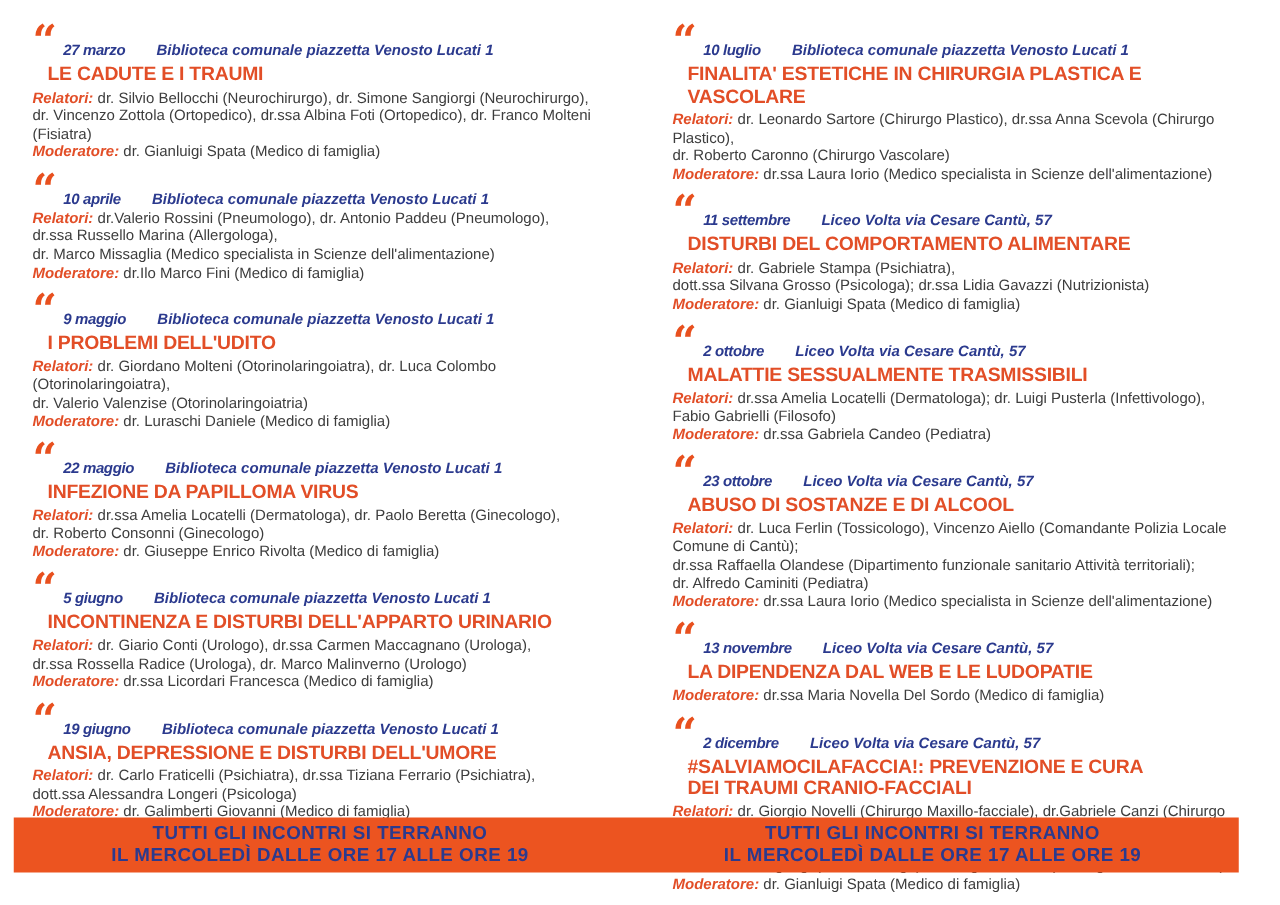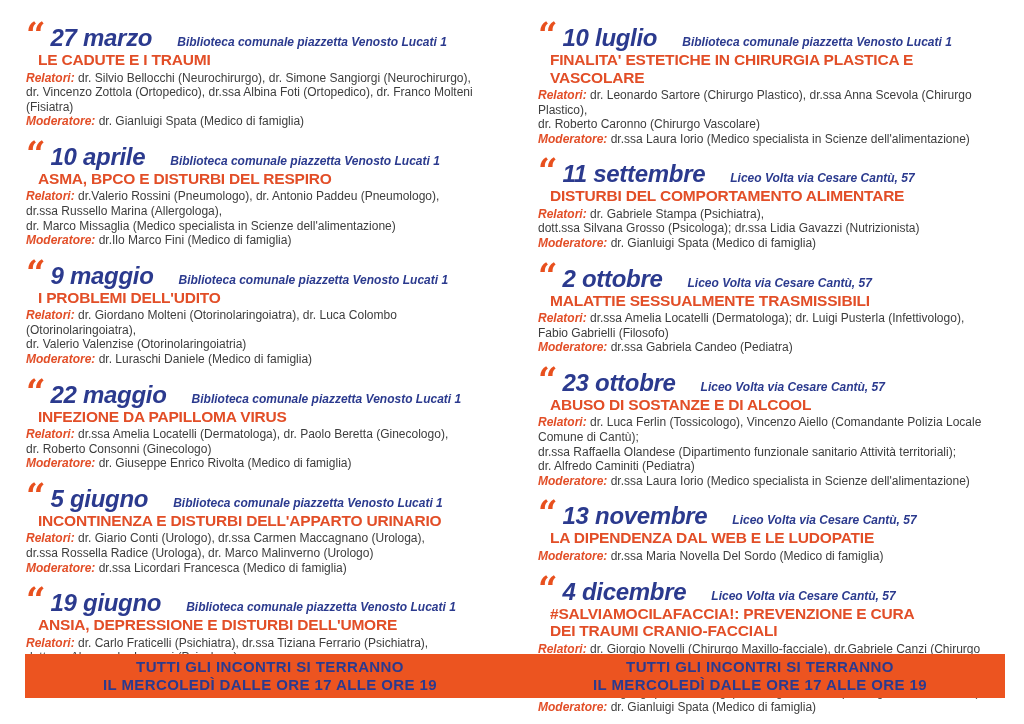--- a/index.html
+++ b/index.html
@@ -12,36 +12,36 @@
   .columns{position:absolute;top:24px;left:26px;display:flex;gap:44px;}
   .col{width:468px;display:flex;flex-direction:column;}
   .event{margin-bottom:14px;}
   .head{display:flex;align-items:baseline;height:24px;}
   .quote{
     font-family:"DejaVu Serif",serif;font-weight:bold;
     font-size:34px;line-height:18px;letter-spacing:-2px;
     color:var(--c-quote);flex:0 0 auto;margin-right:7px;
   }
   .date{
-    font-size:24px;font-weight:bold;font-style:italic;
+    font-size:12px;font-weight:bold;font-style:italic;
     color:var(--c-blue);letter-spacing:-0.3px;white-space:nowrap;
   }
   .loc{
     font-size:12px;font-weight:bold;font-style:italic;
     color:var(--c-blue);margin-left:25px;white-space:nowrap;
   }
   .title{
     margin:3px 0 2px 12px;font-size:15.5px;line-height:17.5px;font-weight:bold;
     color:var(--c-title);letter-spacing:-0.2px;white-space:pre-line;
   }
   .line{margin:0;font-size:12px;line-height:14.6px;color:var(--c-body);}
   .txt{white-space:pre-line;}
   .lbl{color:var(--c-title);font-weight:bold;font-style:italic;}
   .banner{
-    position:absolute;left:25px;top:654px;width:980px;height:44px;
+    position:absolute;left:11px;top:654px;width:980px;height:44px;
     background:var(--c-banner);display:flex;
   }
   .banner-half{
     flex:1;display:flex;align-items:center;justify-content:center;text-align:center;
     color:var(--c-blue);font-weight:bold;font-size:15px;line-height:18.5px;
     letter-spacing:0.4px;white-space:pre-line;
   }
 </style>
 </head>
 <body>
@@ -62,21 +62,20 @@
 dr. Vincenzo Zottola (Ortopedico), dr.ssa Albina Foti (Ortopedico), dr. Franco Molteni (Fisiatra)</span></p>
         <p class="line"><span class="lbl">Moderatore:</span> <span class="txt">dr. Gianluigi Spata (Medico di famiglia)</span></p>
       </article>
 
       <article class="event">
         <header class="head">
           <span class="quote">“</span>
           <span class="date">10 aprile</span>
           <span class="loc">Biblioteca comunale piazzetta Venosto Lucati 1</span>
         </header>
-        <h2 class="title">ASMA, BPCO E DISTURBI DEL RESPIRO</h2>
         <p class="line"><span class="lbl">Relatori:</span> <span class="txt">dr.Valerio Rossini (Pneumologo), dr. Antonio Paddeu (Pneumologo),
 dr.ssa Russello Marina (Allergologa),
 dr. Marco Missaglia (Medico specialista in Scienze dell'alimentazione)</span></p>
         <p class="line"><span class="lbl">Moderatore:</span> <span class="txt">dr.Ilo Marco Fini (Medico di famiglia)</span></p>
       </article>
 
       <article class="event">
         <header class="head">
           <span class="quote">“</span>
           <span class="date">9 maggio</span>
@@ -183,21 +182,21 @@
           <span class="date">13 novembre</span>
           <span class="loc">Liceo Volta via Cesare Cantù, 57</span>
         </header>
         <h2 class="title">LA DIPENDENZA DAL WEB E LE LUDOPATIE</h2>
         <p class="line"><span class="lbl">Moderatore:</span> <span class="txt">dr.ssa Maria Novella Del Sordo (Medico di famiglia)</span></p>
       </article>
 
       <article class="event">
         <header class="head">
           <span class="quote">“</span>
-          <span class="date">4 dicembre</span>
+          <span class="date">2 dicembre</span>
           <span class="loc">Liceo Volta via Cesare Cantù, 57</span>
         </header>
         <h2 class="title">#SALVIAMOCILAFACCIA!: PREVENZIONE E CURA
 DEI TRAUMI CRANIO-FACCIALI</h2>
         <p class="line"><span class="lbl">Relatori:</span> <span class="txt">dr. Giorgio Novelli (Chirurgo Maxillo-facciale), dr.Gabriele Canzi (Chirurgo Maxillo-facciale),
 dr. Francesco Daleffe (Chirurgo Maxillo-facciale), dr. Silvio Bellocchi (Neurochirurgo),
 dr. Simone Sangiorgi (Neurochirurgo), dr. Luigi Colombo (Chirurgo Maxillo-facciale)</span></p>
         <p class="line"><span class="lbl">Moderatore:</span> <span class="txt">dr. Gianluigi Spata (Medico di famiglia)</span></p>
       </article>
 

